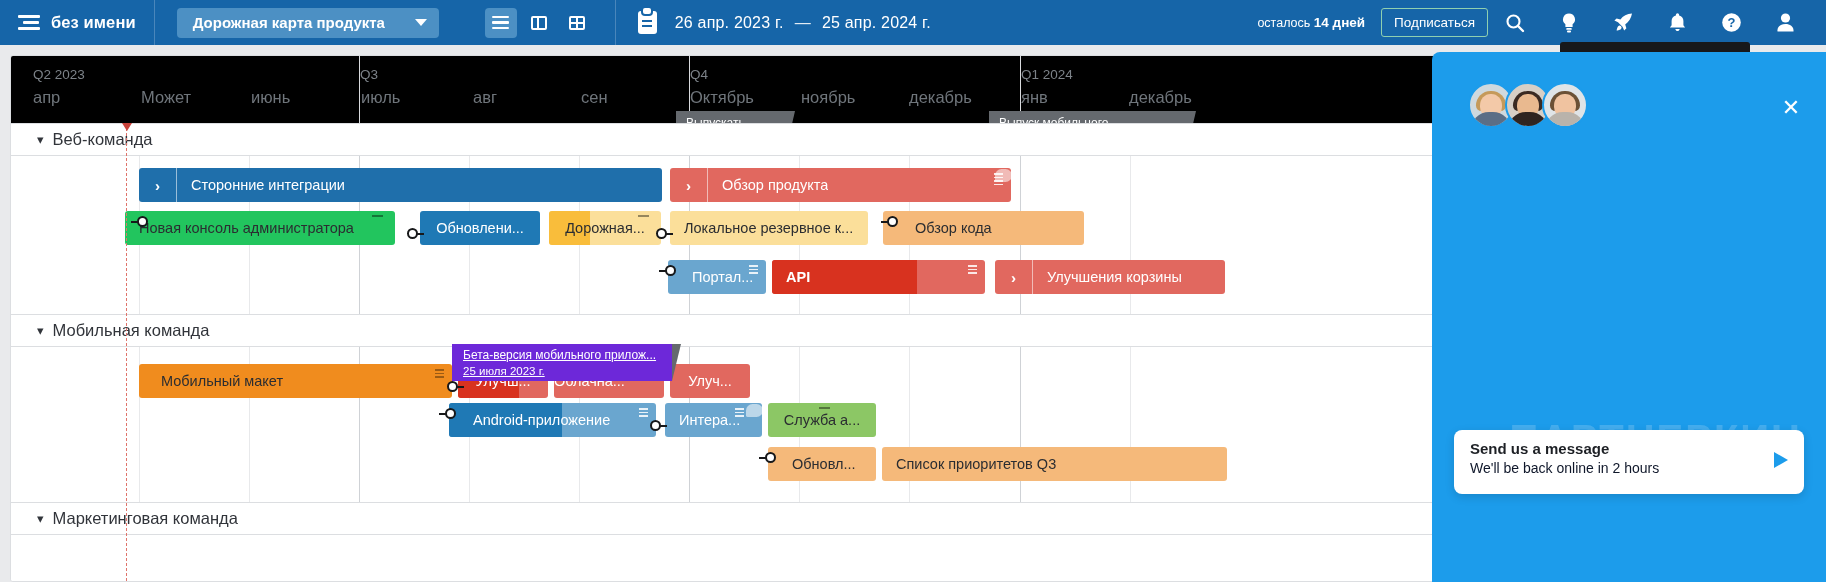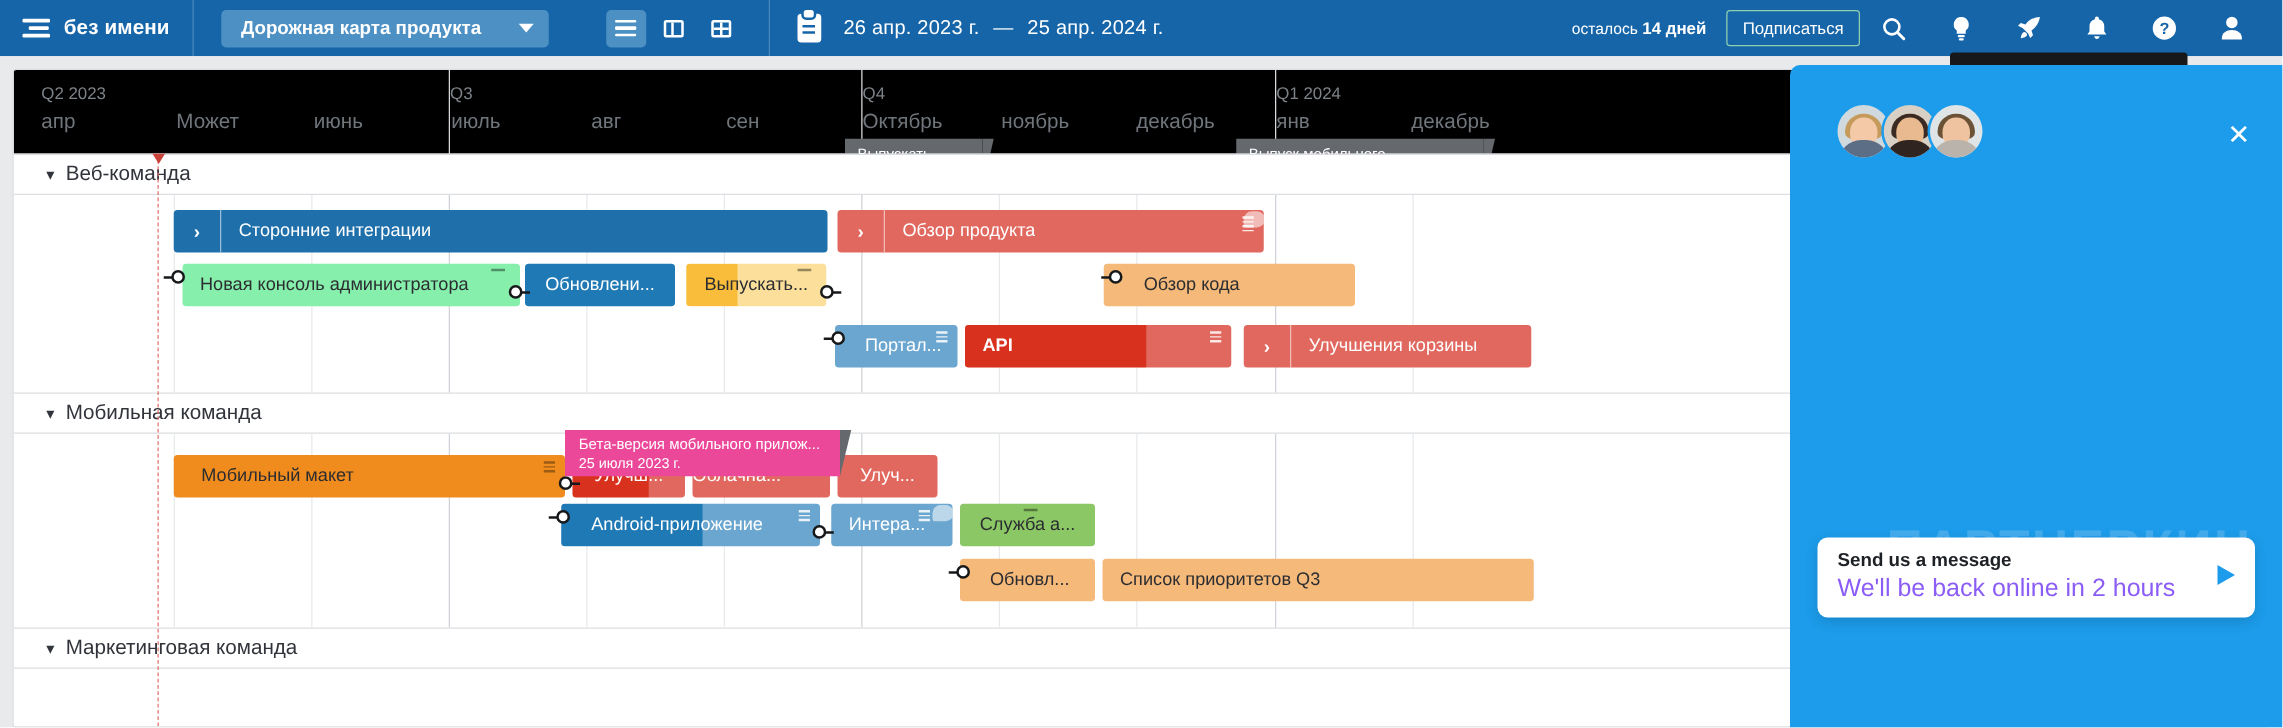--- a/index.html
+++ b/index.html
@@ -175,22 +175,22 @@
   }
   .conn-o {
     position: absolute; width: 11px; height: 11px; border: 2.2px solid #17181a;
     border-radius: 50%; background: #fff; z-index: 7;
   }
   .conn-stub {
     position: absolute; width: 7px; height: 2.2px; background: #17181a; z-index: 7;
   }
 
   .bar-tip {
-    position: absolute; background: #ec4899; color: #fff; height: 37px;
-    padding: 3px 11px 0 11px; font-size: 12px; line-height: 16px; z-index: 20;
+    position: absolute; background: #6d28d9; color: #fff; height: 37px;
+    padding: 3px 11px 0 11px; font-size: 12px; line-height: 16px; z-index: 20; text-decoration: underline;
   }
   .bar-tip:after {
     content:""; position:absolute; right:-9px; top:0;
     border-bottom: 37px solid transparent; border-left: 9px solid #65696e;
   }
 
   
   .chat {
     position: absolute; top: 52px; right: 0; width: 394px; height: 530px;
     background: #1c9ceb; z-index: 40;
@@ -219,21 +219,21 @@
     position: absolute; left: 36px; top: 168px; width: 320px;
     color: #fff; font-size: 35px; line-height: 44px; font-weight: 700;
   }
   .wave { font-size: 33px; }
   .chat-card {
     position: absolute; left: 22px; right: 22px; top: 378px; height: 64px;
     background: #fff; border-radius: 8px; box-shadow: 0 3px 10px rgba(0,0,0,.14);
     padding: 10px 16px; cursor: pointer;
   }
   .cc-t { font-size: 15px; color: #1d2025; font-weight: 700; }
-  .cc-s { font-size: 20px; color: #8b5cf6; margin-top: 3px; }
+  .cc-s { font-size: 14px; color: #0f172a; margin-top: 3px; }
   .cc-send {
     position: absolute; right: 16px; top: 22px; width: 0; height: 0;
     border-top: 8px solid transparent; border-bottom: 8px solid transparent;
     border-left: 14px solid #1c9ceb;
   }
   .chat-card2 {
     position: absolute; left: 22px; right: 22px; top: 455px; height: 70px;
     background: #fff; border-radius: 8px; box-shadow: 0 3px 10px rgba(0,0,0,.14);
     padding: 14px 16px;
   }
@@ -401,40 +401,43 @@
             <span class="blabel">Обзор продукта</span>
             <span class="handle-grip">
                 <i></i>
                 <i></i>
                 <i></i>
                 <i></i>
               </span>
             <span class="bubble"></span>
           </div>
 
-          <div class="bar dark-text" style="left:135px; width:270px; top:55px; background:#86efac">
+          <div class="bar dark-text" style="left:114px; width:270px; top:55px; background:#22c55e">
             <span class="blabel">Новая консоль администратора</span>
             <span class="dash-top"></span>
           </div>
           <span class="conn-o" style="left:126px; top:60px"></span>
           <span class="conn-stub" style="left:120px; top:64.5px"></span>
           <span class="conn-o" style="left:396px; top:72px"></span>
           <span class="conn-stub" style="left:406px; top:76.5px"></span>
 
           <div class="bar" style="left:409px; width:120px; top:55px; background:#1f79b5; justify-content:center">
             <span class="blabel" style="padding-left:0">Обновлени...</span>
           </div>
           <div class="bar dark-text" style="left:538px; width:112px; top:55px; background:#fbdf9a; justify-content:center">
             <span class="progress" style="width:41px; background:#f9bd3b"></span>
-            <span class="blabel" style="padding-left:0">Выпускать...</span>
+            <span class="blabel" style="padding-left:0">Дорожная...</span>
             <span class="dash-top"></span>
           </div>
           <span class="conn-o" style="left:645px; top:72px"></span>
           <span class="conn-stub" style="left:655px; top:76.5px"></span>
 
+          <div class="bar dark-text" style="left:659px; width:198px; top:55px; background:#fbdf9a">
+            <span class="blabel">Локальное резервное к...</span>
+          </div>
           <div class="bar dark-text" style="left:872px; width:201px; top:55px; background:#f5b97a">
             <span class="blabel" style="padding-left:32px">Обзор кода</span>
           </div>
           <span class="conn-o" style="left:876px; top:60px"></span>
           <span class="conn-stub" style="left:870px; top:64.5px"></span>
 
           <div class="bar" style="left:657px; width:98px; top:104px; background:#6aa6cf">
             <span class="blabel" style="padding-left:24px">Портал...</span>
             <span class="handle-grip">
                 <i></i>

